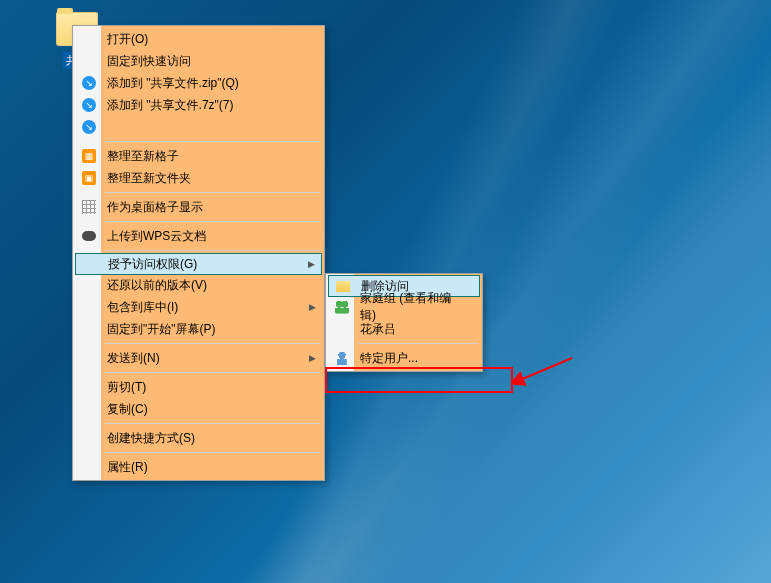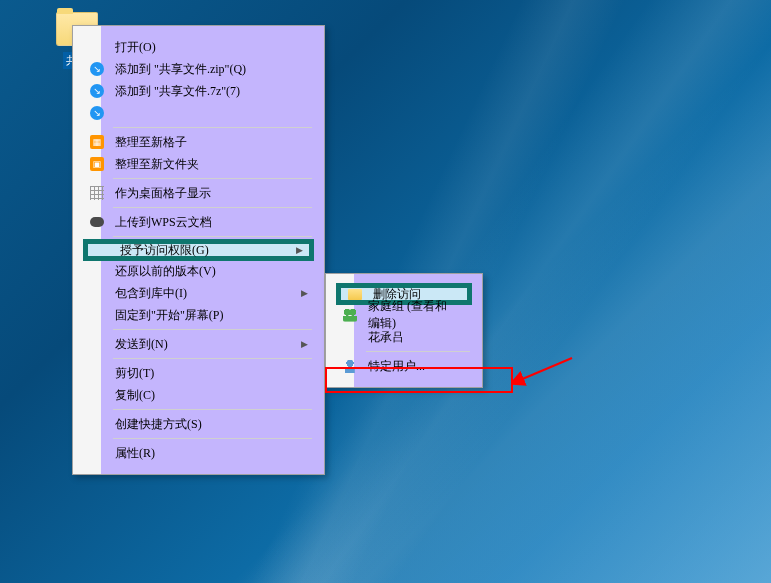--- a/index.html
+++ b/index.html
@@ -48,46 +48,45 @@
       color: #fff;
       font-size: 11px;
       margin-top: 6px;
       background: rgba(0,100,180,0.7);
       padding: 1px 3px;
       display: inline-block;
     }
     
     .menu {
       position: absolute;
-      background: #c4b5fd;
+      background: #fdba74;
       border: 1px solid #a0a0a0;
       box-shadow: 3px 3px 6px rgba(0,0,0,0.25);
-      padding: 10px;
-      font-family: Liberation Serif, serif;
+      padding: 2px;
     }
     .menu-main { left: 72px; top: 25px; width: 253px; }
     .menu-sub  { left: 325px; top: 273px; width: 158px; }
     .icon-col {
       position: absolute;
       left: 0; top: 0; bottom: 0; width: 28px;
       background: #f5f5f5;
     }
     .menu-item {
       position: relative;
       display: flex;
       align-items: center;
       height: 22px;
       padding-left: 32px;
       padding-right: 18px;
       color: #000;
       cursor: default;
     }
     .menu-item.highlight {
       background: #cbe8f6;
-      border: 5px solid #0f766e;
+      border: 1px solid #0f766e;
       margin: -1px 0;
     }
     .menu-item .chev {
       position: absolute;
       right: 6px;
       font-size: 9px;
       color: #555;
     }
     .menu-sep {
       height: 1px;
@@ -178,20 +177,23 @@
 <div class="folder-icon-wrap">
   <div class="folder-icon"></div>
   <div class="folder-label">共享</div>
 </div>
 
 <div class="menu menu-main">
   <div class="icon-col"></div>
 
   <div class="menu-item">
       <span>打开(O)</span>
+    </div>
+  <div class="menu-item">
+      <span>固定到快速访问</span>
     </div>
   <div class="menu-item">
     <span class="mi-icon">
         <span class="ic-blue-circle">↘</span>
       </span>
     <span>添加到 "共享文件.zip"(Q)</span>
   </div>
   <div class="menu-item">
     <span class="mi-icon">
         <span class="ic-blue-circle">↘</span>

